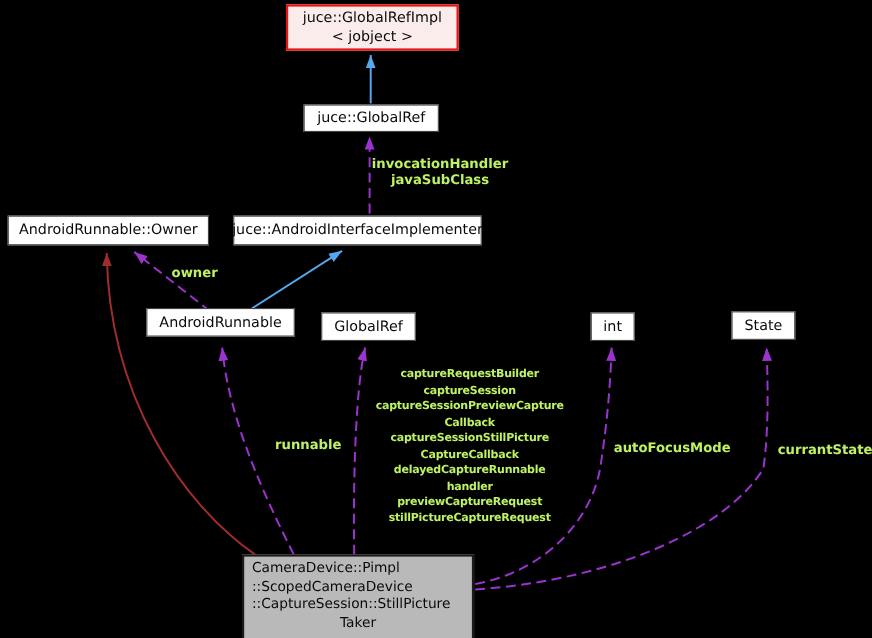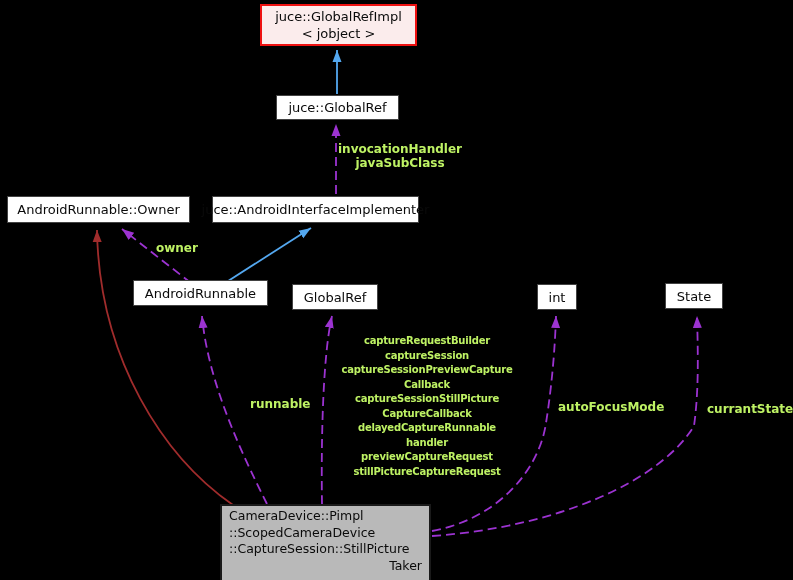--- a/index.html
+++ b/index.html
@@ -12,21 +12,21 @@
     position:absolute;box-sizing:border-box;background:#ffffff;border:1.5px solid #424242;
     color:#0a0a0a;font-size:13px;display:flex;align-items:center;justify-content:center;
     white-space:nowrap;text-align:center;
   }
   .node.highlight{background:#fbecec;border:2px solid #ee1111;flex-direction:column;line-height:17px;}
   .node.current{
     background:#b9b9b9;border:2px solid #1a1a1a;display:block;text-align:left;
     font-size:12.5px;line-height:16.5px;padding:2px 7px;
   }
   .node.current .line{text-align:left;}
-  .node.current .line.center{text-align:right;}
+  .node.current .line.center{text-align:center;}
   .edge-label{
     position:absolute;color:#bef264;font-weight:bold;font-size:12px;line-height:14px;
     white-space:nowrap;
   }
   .edge-label.stack{
     text-align:center;font-size:10px;line-height:14.5px;letter-spacing:-0.2px;
   }
 </style>
 </head>
 <body>
@@ -71,21 +71,21 @@
   </div>
 
   <div class="node" style="left:276px;top:95px;width:123px;height:25px;">
     <span>juce::GlobalRef</span>
   </div>
 
   <div class="node" style="left:7px;top:196px;width:183px;height:27px;">
     <span>AndroidRunnable::Owner</span>
   </div>
 
-  <div class="node" style="left:212px;top:196px;width:207px;height:27px;align-items:center;">
+  <div class="node" style="left:212px;top:196px;width:226px;height:27px;align-items:center;">
     <span>juce::AndroidInterfaceImplementer</span>
   </div>
 
   <div class="node" style="left:133px;top:280px;width:135px;height:26px;">
     <span>AndroidRunnable</span>
   </div>
 
   <div class="node" style="left:292px;top:284px;width:86px;height:26px;align-items:center;">
     <span>GlobalRef</span>
   </div>

